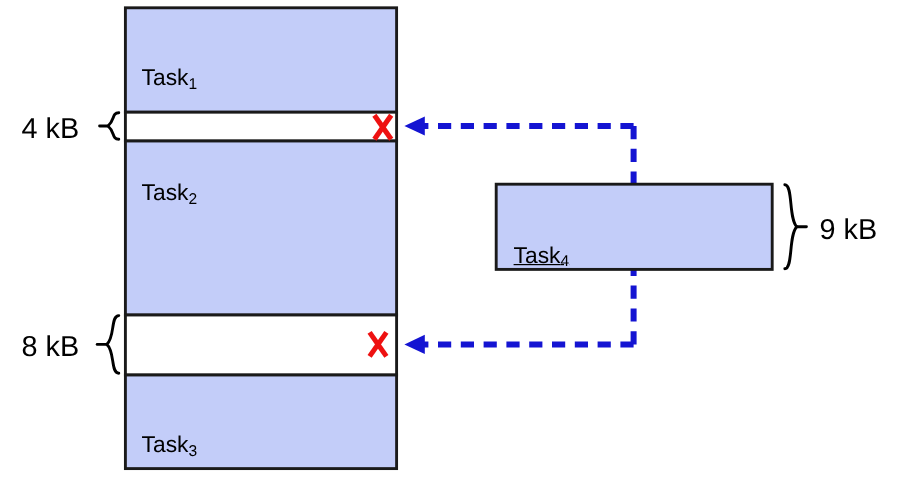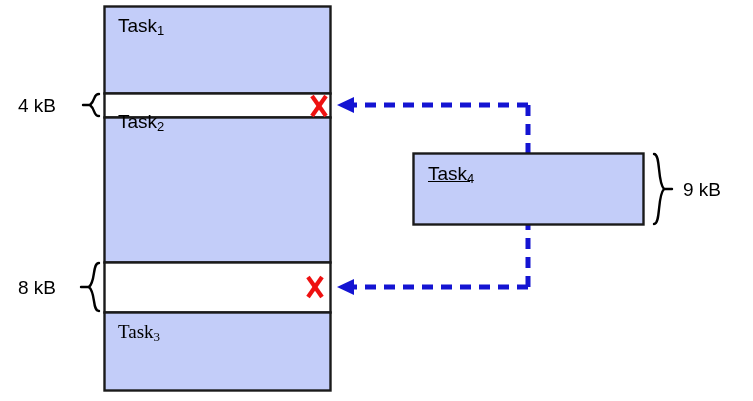--- a/index.html
+++ b/index.html
@@ -26,29 +26,30 @@
   }
   .label-text {
     position: absolute;
     color: #000000;
     white-space: nowrap;
     line-height: 1;
     font-family: "Liberation Sans", sans-serif;
   }
   .task-label {
     font-size: 19px;
+    margin-top: 40px;
   }
   .task-label sub {
     font-size: 13px;
     vertical-align: baseline;
     position: relative;
     top: 3px;
   }
   .size-label {
-    font-size: 19px;
+    font-size: 24px;
   }
 </style>
 </head>
 <body>
 
 <div id="canvas">
 
   <svg id="vector-layer" viewBox="0 0 753 401">
 
     <g>
@@ -111,21 +112,21 @@
   </svg>
 
   <div class="label-text task-label" style="left:118px; top:16px;">
     <span>Task</span><sub>1</sub>
   </div>
 
   <div class="label-text task-label" style="left:118px; top:112px;">
     <span>Task</span><sub>2</sub>
   </div>
 
-  <div class="label-text task-label" style="left:118px; top:322px;font-family:Liberation Serif, serif;">
+  <div class="label-text task-label" style="left:118px; top:322px;">
     <span>Task</span><sub>3</sub>
   </div>
 
   <div class="label-text size-label" style="left:18px; top:96px;">4 kB</div>
 
   <div class="label-text size-label" style="left:18px; top:278px;">8 kB</div>
 
   <div class="label-text task-label" style="left:428px; top:164px;text-decoration:underline;">
     <span>Task</span><sub>4</sub>
   </div>

